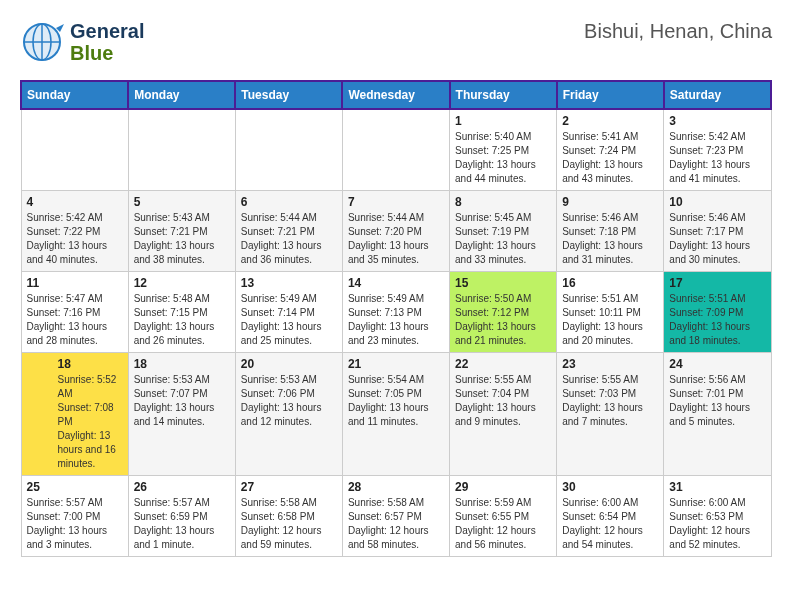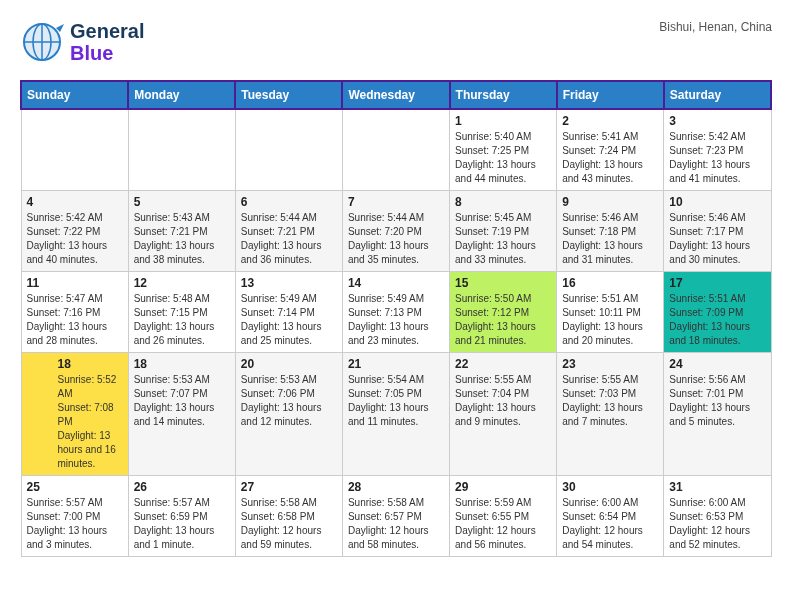--- a/index.html
+++ b/index.html
@@ -16,21 +16,21 @@
       align-items: flex-start;
       margin-bottom: 16px;
     }
     .title-block { text-align: right; }
     .month-title {
       font-size: 36px;
       font-weight: bold;
       color: #222;
     }
     .location-title {
-      font-size: 12px;
+      font-size: 20px;
       color: #555;
     }
     table {
       width: 100%;
       border-collapse: collapse;
       font-size: 11px;
     }
     th {
       background: #2a7fc7;
       color: #fff;
@@ -80,21 +80,21 @@
         <circle cx="22" cy="22" r="18" fill="none" stroke="#2a7fc7" stroke-width="2"></circle>
         <ellipse cx="22" cy="22" rx="9" ry="18" fill="none" stroke="#2a7fc7" stroke-width="1.5"></ellipse>
         <line x1="4" y1="22" x2="40" y2="22" stroke="#2a7fc7" stroke-width="1.5"></line>
         <line x1="22" y1="4" x2="22" y2="40" stroke="#2a7fc7" stroke-width="1.5"></line>
 
         <polygon points="36,8 44,4 40,12" fill="#2a7fc7"></polygon>
       </svg>
     </div>
     <div style="display:flex; flex-direction:column; line-height:1.1;">
       <span style="font-size:20px; font-weight:bold; color:#1a3a5c;">General</span>
-      <span style="font-size:20px; font-weight:bold; color:#6d28d9;">Blue</span>
+      <span style="font-size:20px; font-weight:bold; color:#4d7c0f;">Blue</span>
     </div>
   </div>
   <div class="title-block">
     <div class="location-title">Bishui, Henan, China</div>
   </div>
 </div>
 
 <table>
   <thead>
     <tr>

